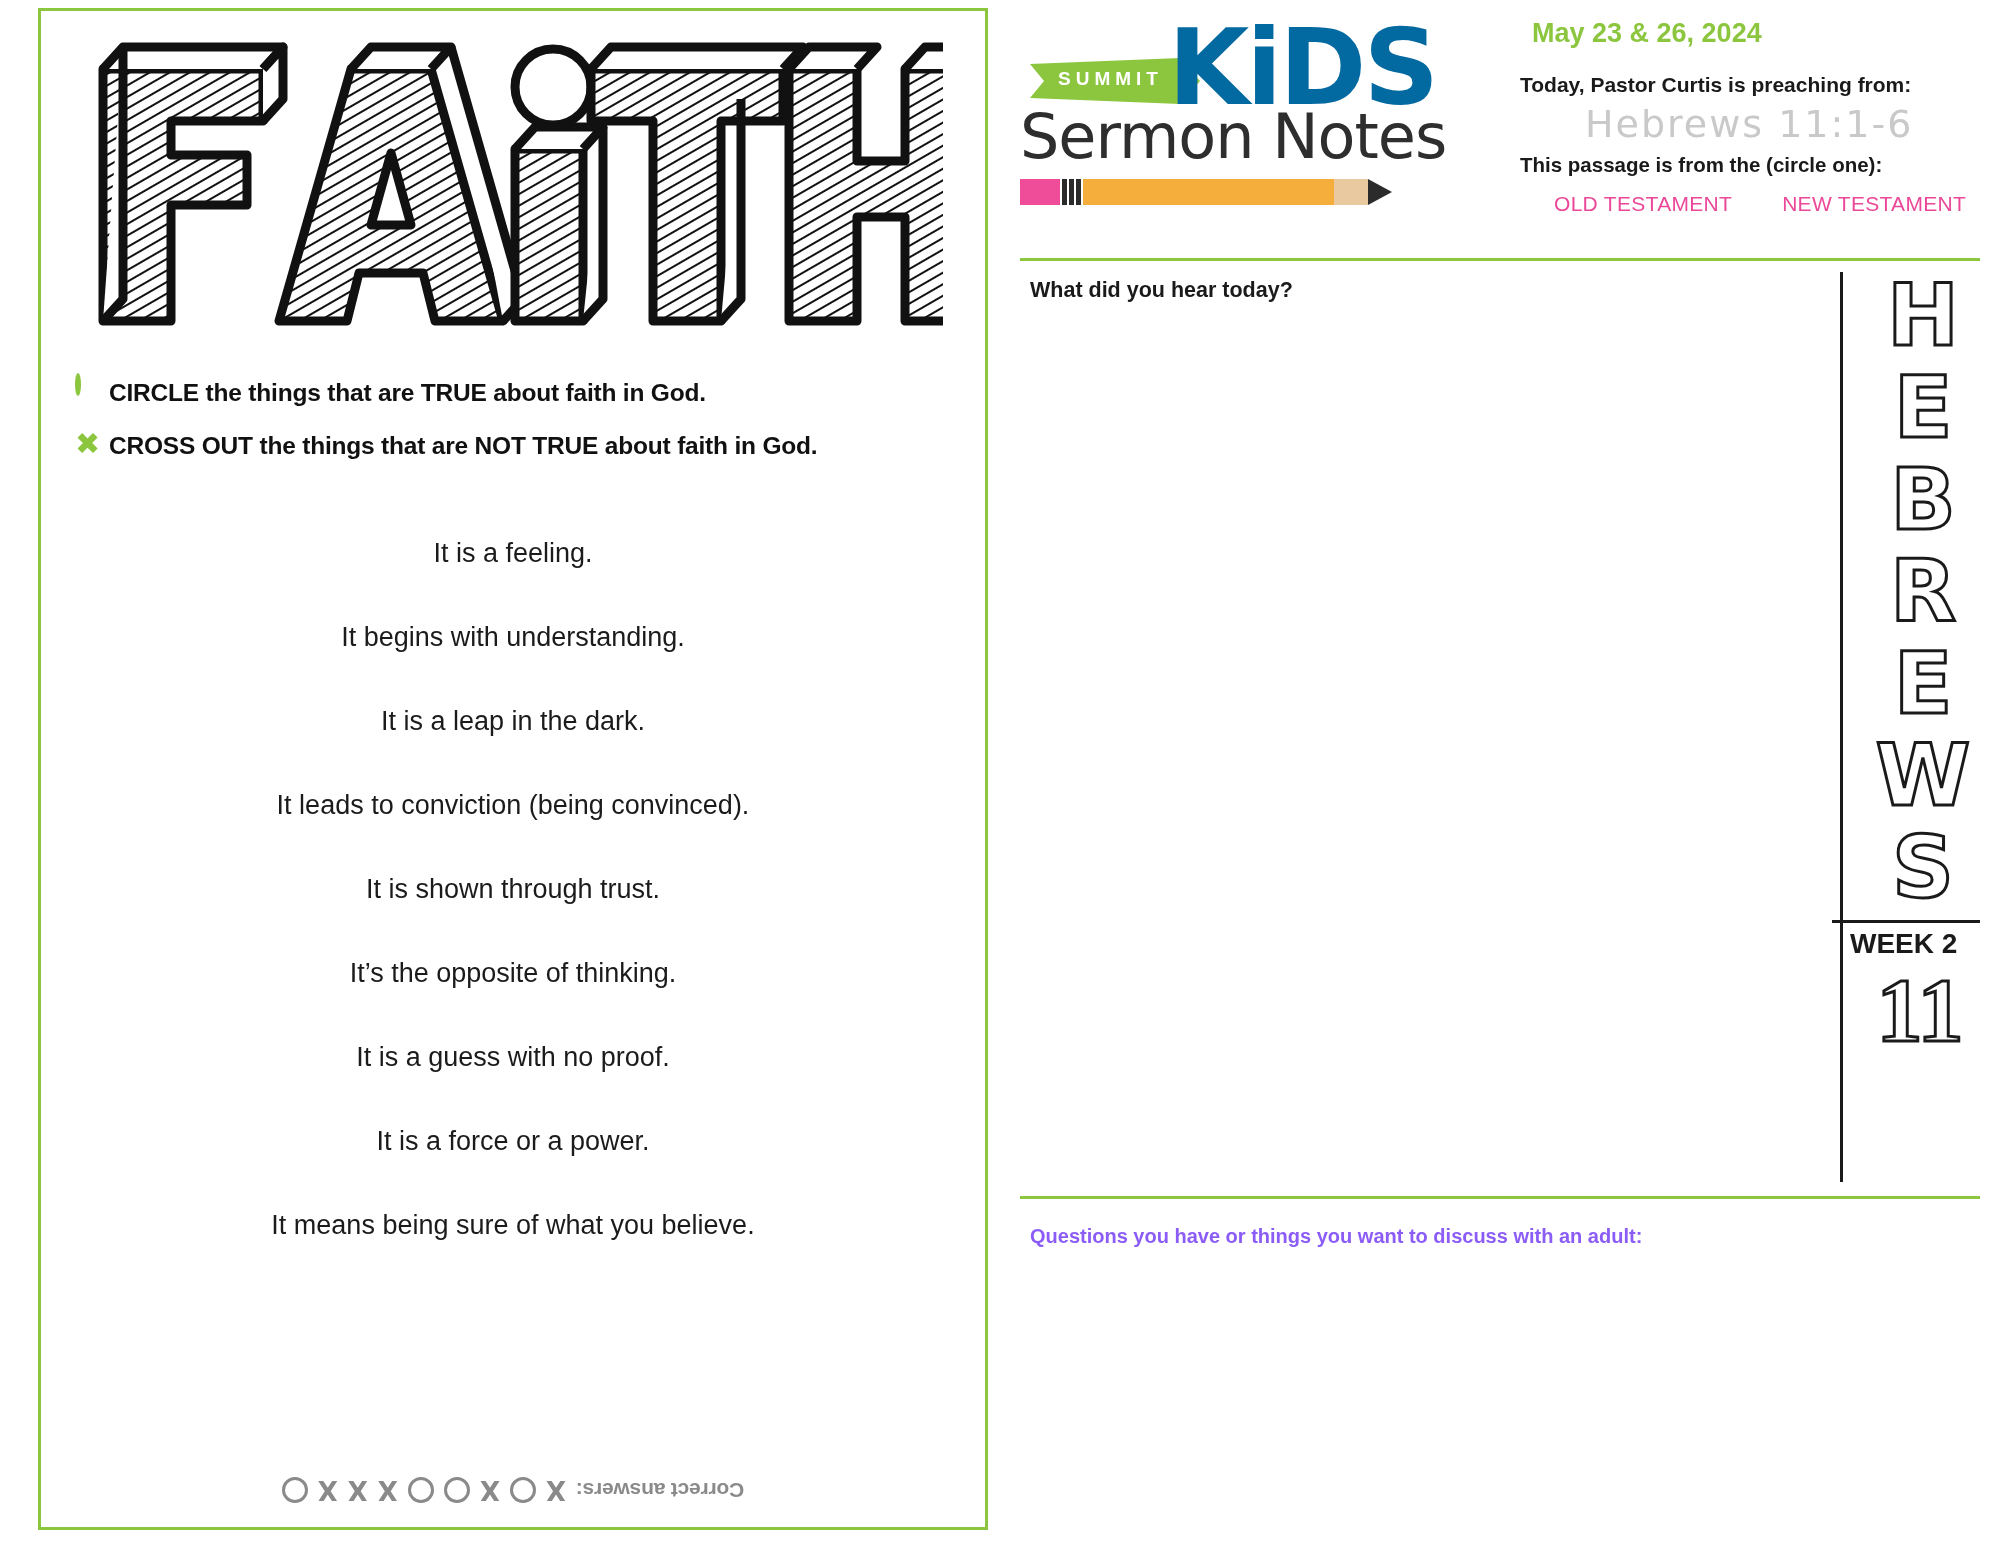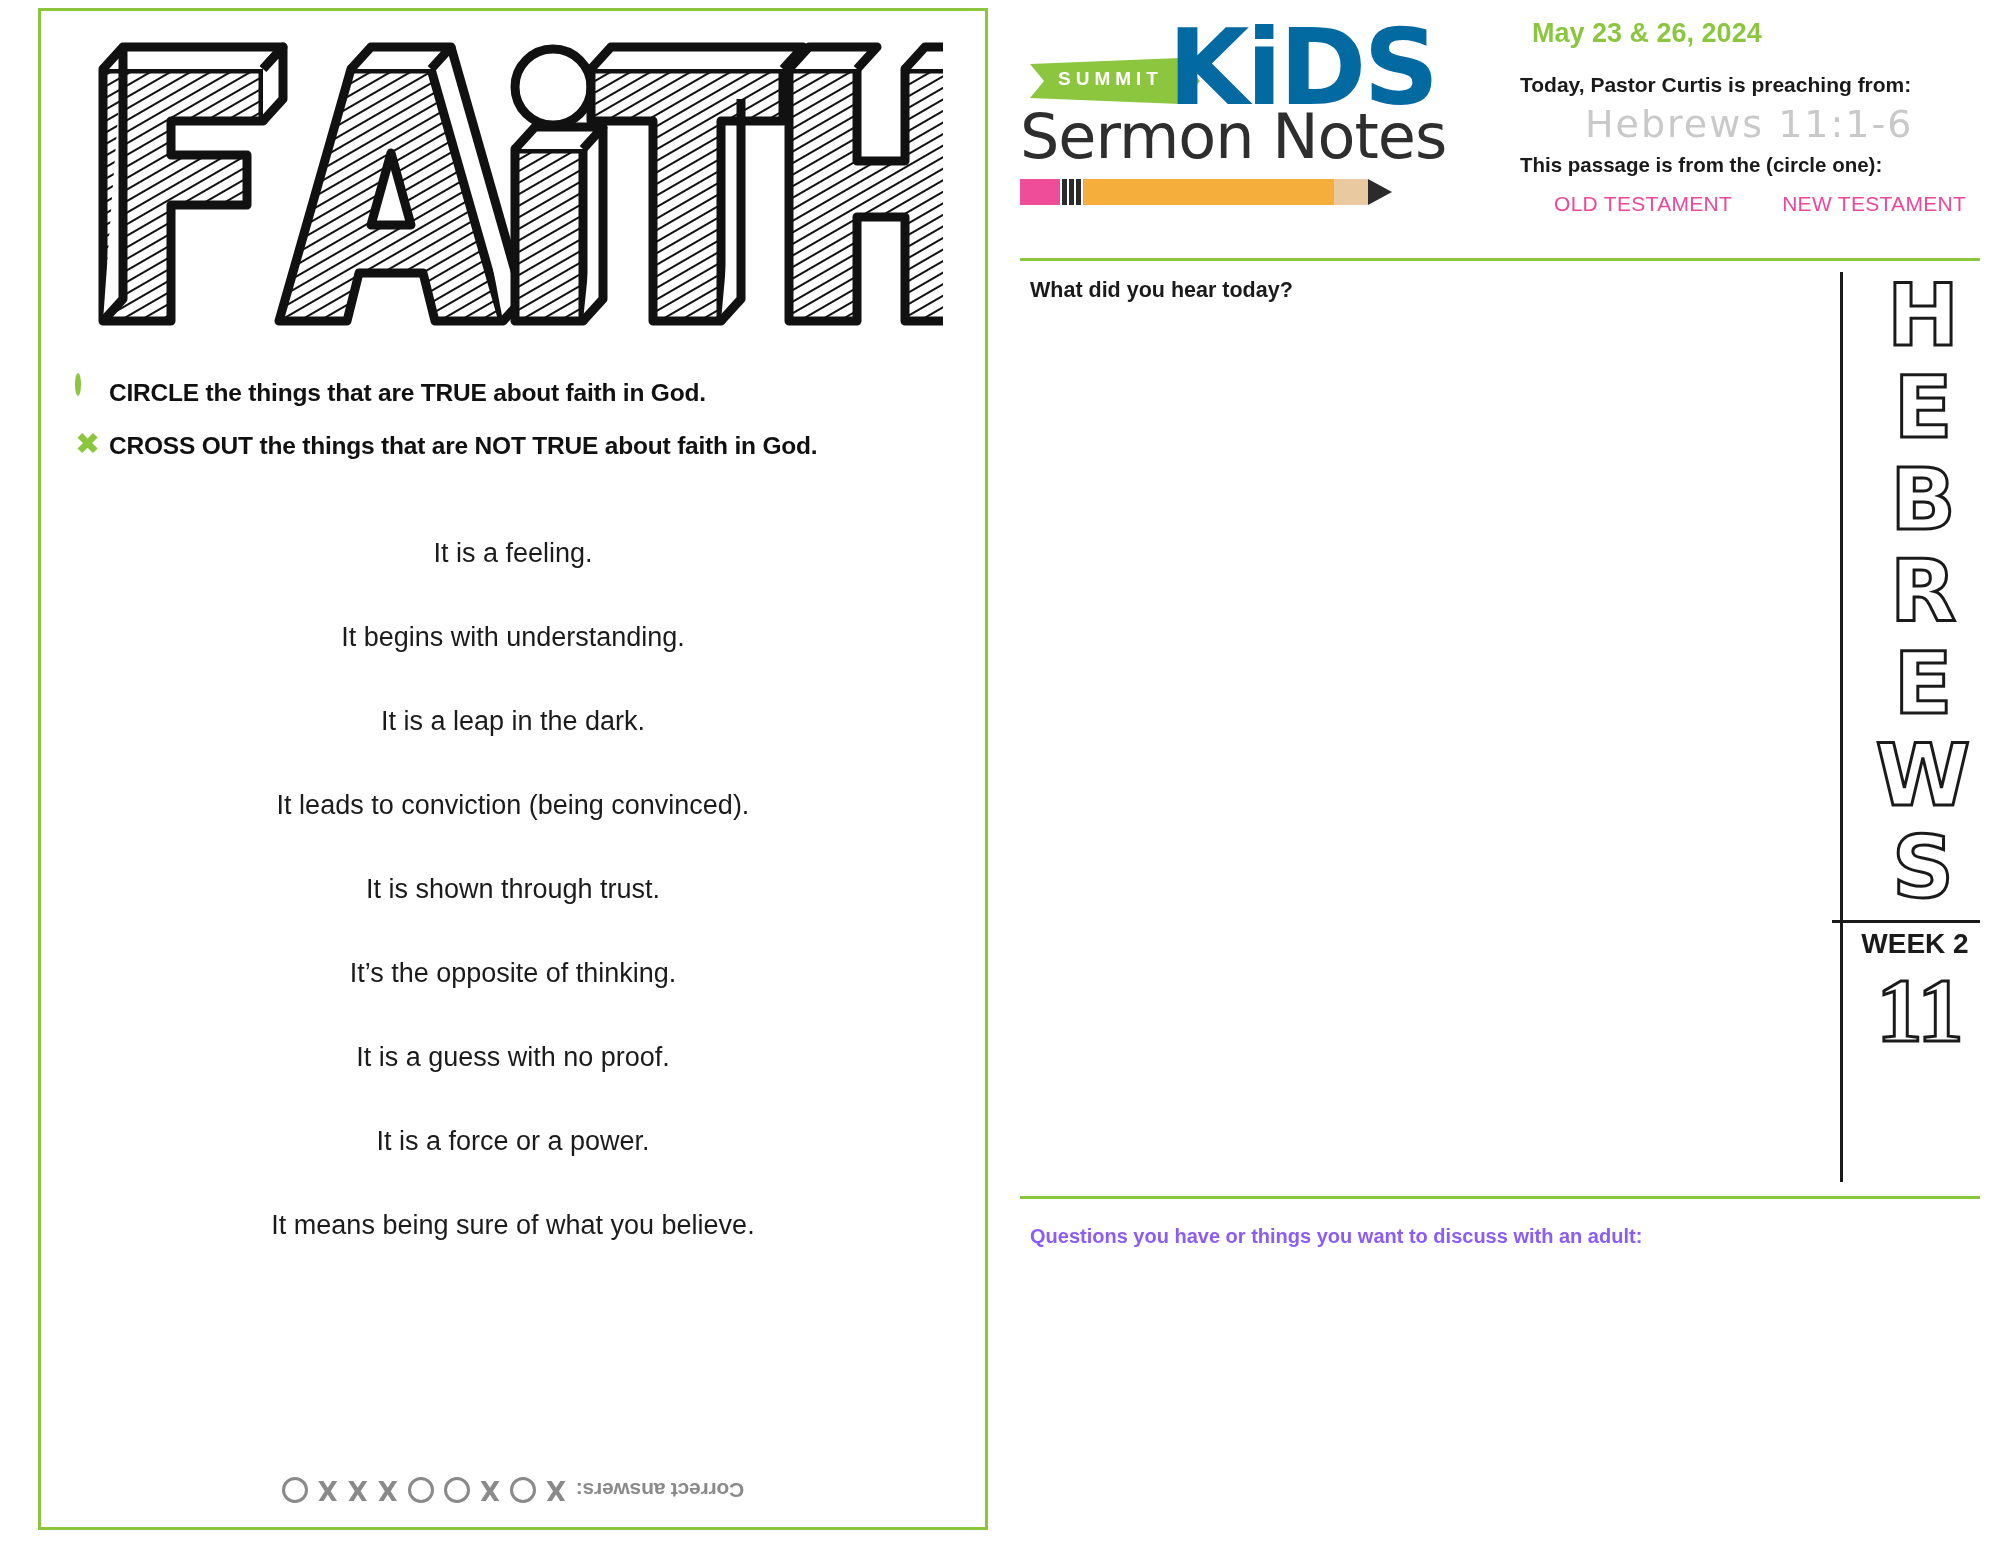--- a/index.html
+++ b/index.html
@@ -310,21 +310,21 @@
     top: 648px;
     width: 148px;
     height: 3px;
     background: #1a1a1a;
   }
   #week-label {
     position: absolute;
     left: 10px;
     top: 656px;
     width: 130px;
-    text-align: center;
+    text-align: left;
     font-size: 28px;
     font-weight: bold;
     color: #1a1a1a;
     letter-spacing: 0px;
   }
   #chapter-number {
     position: absolute;
     left: 20px;
     top: 692px;
     width: 120px;

